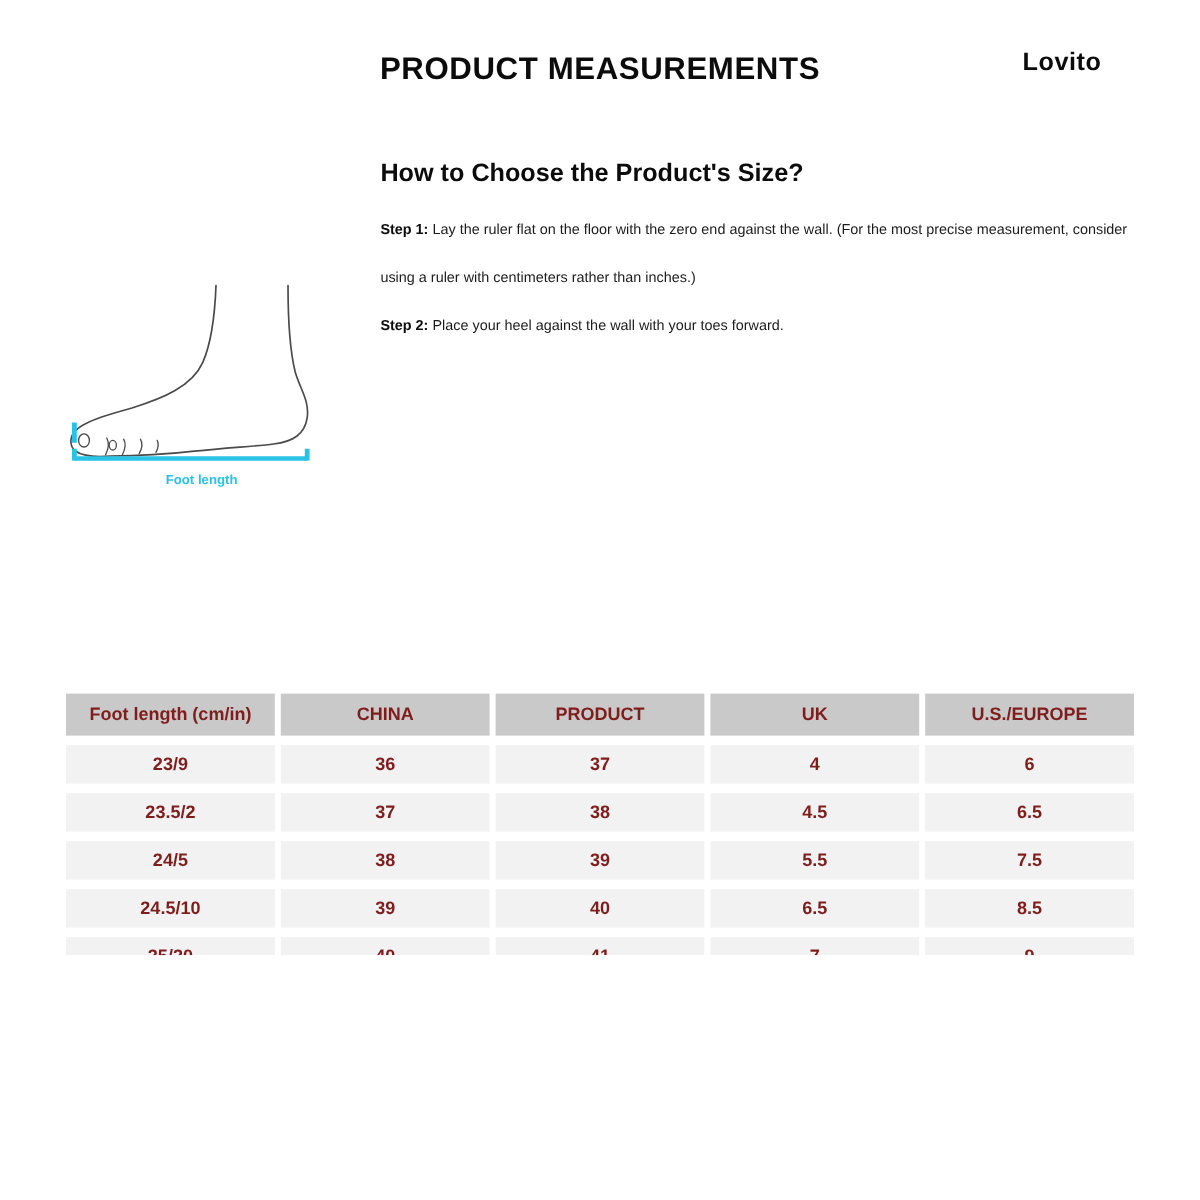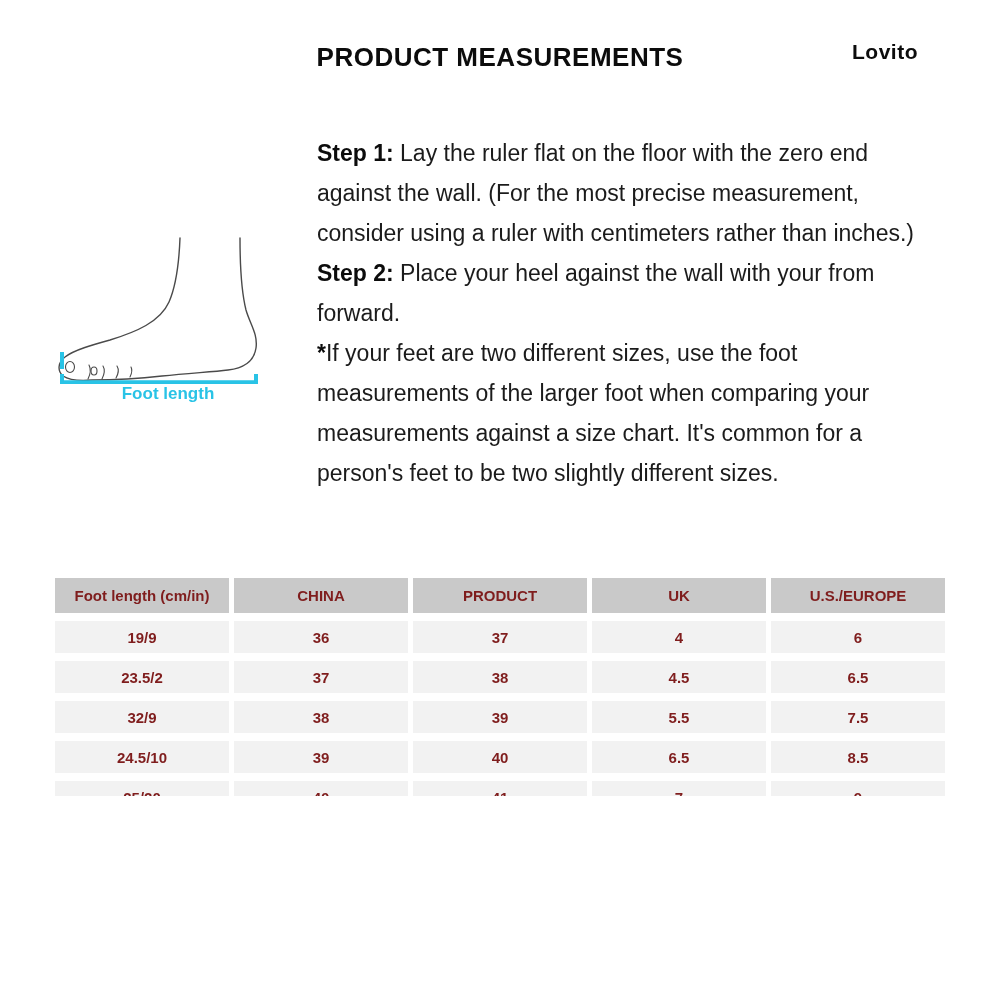--- a/index.html
+++ b/index.html
@@ -53,40 +53,41 @@
   }
   .foot-detail {
     fill: none;
     stroke: #4a4a4a;
     stroke-width: 1.1;
     stroke-linecap: round;
   }
   .measure-line { stroke: var(--accent, #29c3e6); stroke-width: 4.5; }
   .measure-tick { stroke: var(--accent, #29c3e6); stroke-width: 4; }
   .measure-label {
+    margin-top: 10px;
     color: var(--accent, #29c3e6);
-    font-size: 17px;
+    font-size: 11px;
     font-weight: 700;
   }
 
   
   .guide {
     position: absolute;
     left: 317px;
     top: 133px;
     width: 628px;
   }
   .guide h2 {
     font-size: 21px;
     font-weight: 800;
     color: #0c0c0c;
     margin-bottom: 14px;
   }
   .guide p {
-    font-size: 23px;
+    font-size: 12px;
     line-height: 40px;
     color: #1b1b1b;
     margin: 0;
   }
   .guide p b { font-weight: 700; color: #0c0c0c; }
 
   
   .size-table {
     position: absolute;
     left: 55px;
@@ -161,49 +162,49 @@
 
       <line class="measure-tick" x1="10" y1="118" x2="10" y2="135"></line>
       <line class="measure-line" x1="10" y1="126.5" x2="204" y2="126.5" transform="translate(0,22)"></line>
       <line class="measure-tick" x1="10" y1="140" x2="10" y2="150"></line>
       <line class="measure-tick" x1="204" y1="140" x2="204" y2="150"></line>
     </svg>
     <div class="measure-label">Foot length</div>
   </div>
 
   <section class="guide">
+    <h2>How to Choose the Product's Size?</h2>
     <p><b>Step 1:</b><span> Lay the ruler flat on the floor with the zero end against the wall. (For the most precise measurement, consider using a ruler with centimeters rather than inches.)</span></p>
-    <p><b>Step 2:</b><span> Place your heel against the wall with your from forward.</span></p>
-    <p><b>*</b><span>If your feet are two different sizes, use the foot measurements of the larger foot when comparing your measurements against a size chart. It's common for a person's feet to be two slightly different sizes.</span></p>
+    <p><b>Step 2:</b><span> Place your heel against the wall with your toes forward.</span></p>
   </section>
 
   <div class="size-table">
     <div class="trow">
       <div class="cell th">Foot length (cm/in)</div>
       <div class="cell th">CHINA</div>
       <div class="cell th">PRODUCT</div>
       <div class="cell th">UK</div>
       <div class="cell th">U.S./EUROPE</div>
     </div>
     <div class="trow">
-      <div class="cell td">19/9</div>
+      <div class="cell td">23/9</div>
       <div class="cell td">36</div>
       <div class="cell td">37</div>
       <div class="cell td">4</div>
       <div class="cell td">6</div>
     </div>
     <div class="trow">
       <div class="cell td">23.5/2</div>
       <div class="cell td">37</div>
       <div class="cell td">38</div>
       <div class="cell td">4.5</div>
       <div class="cell td">6.5</div>
     </div>
     <div class="trow">
-      <div class="cell td">32/9</div>
+      <div class="cell td">24/5</div>
       <div class="cell td">38</div>
       <div class="cell td">39</div>
       <div class="cell td">5.5</div>
       <div class="cell td">7.5</div>
     </div>
     <div class="trow">
       <div class="cell td">24.5/10</div>
       <div class="cell td">39</div>
       <div class="cell td">40</div>
       <div class="cell td">6.5</div>

